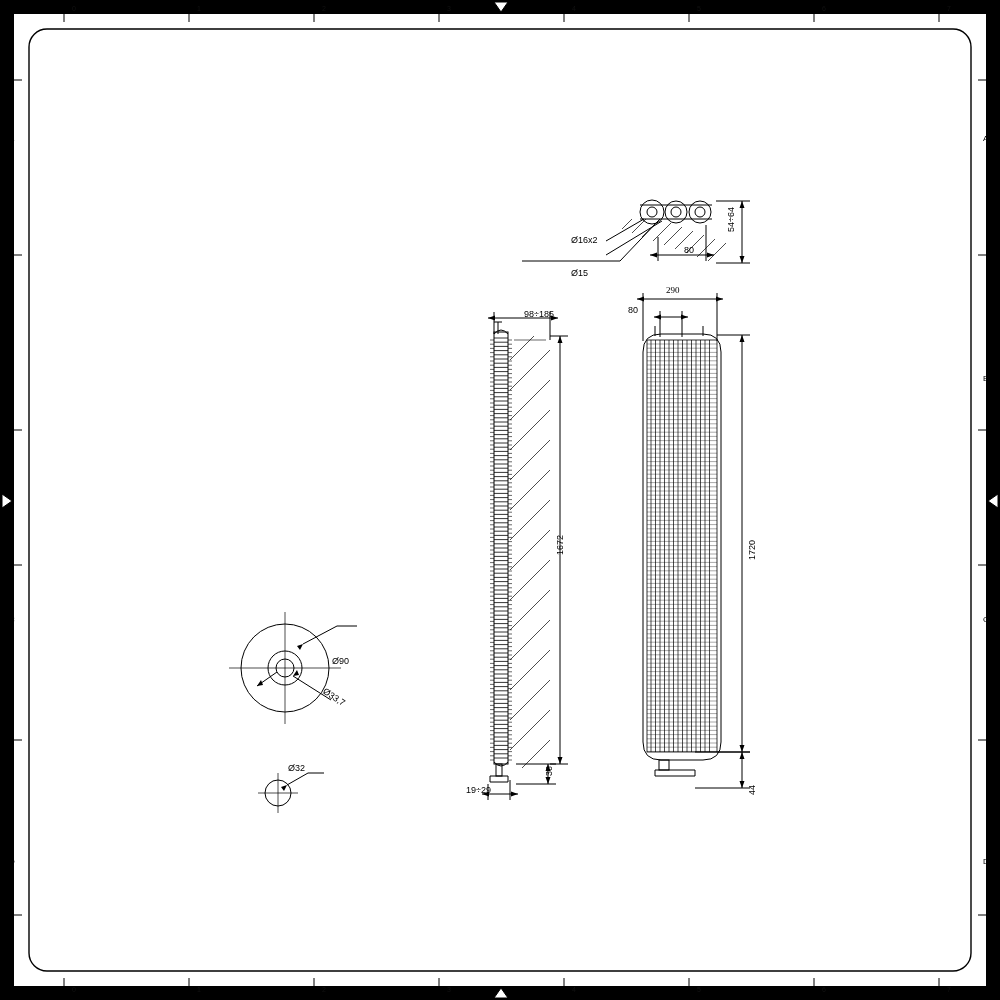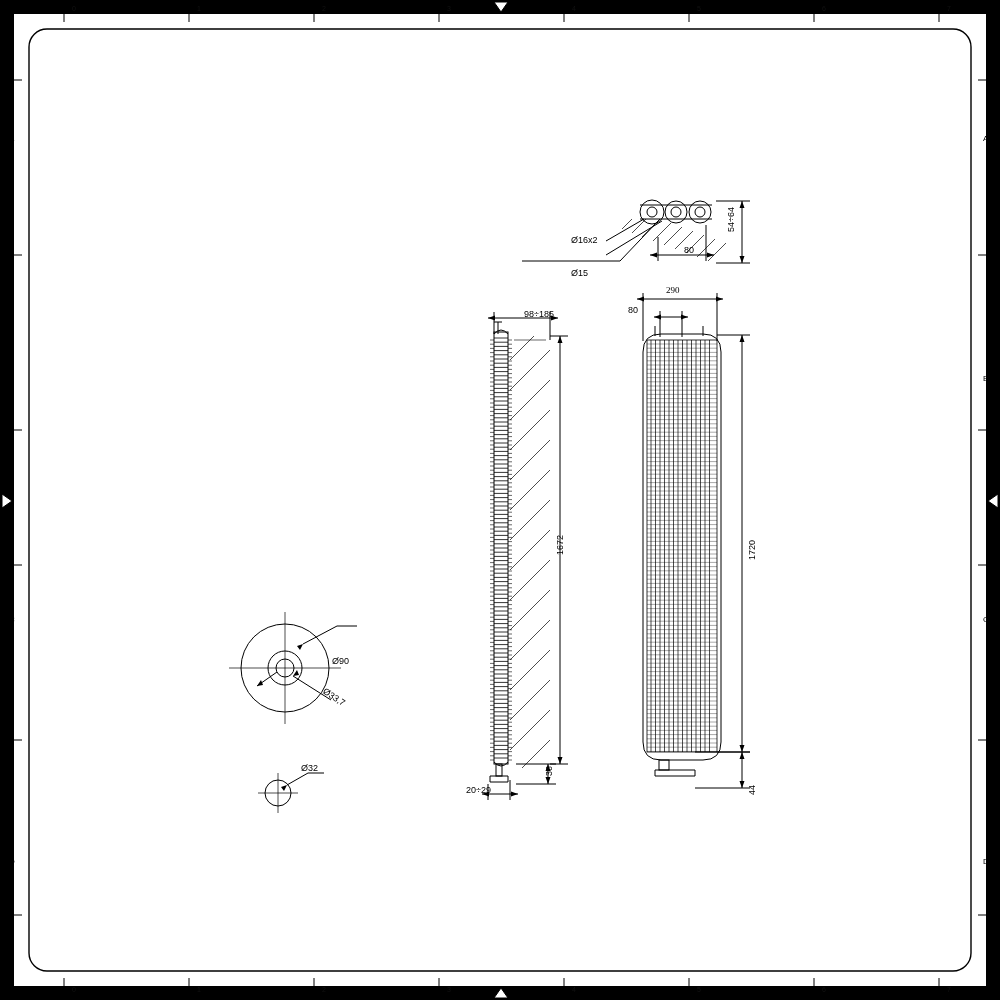--- a/index.html
+++ b/index.html
@@ -531,21 +531,21 @@
       <polygon points="90,464 87.5,457 92.5,457"></polygon>
       <polygon points="78,464 75.5,471 80.5,471"></polygon>
       <polygon points="78,484 75.5,477 80.5,477"></polygon>
       <polygon points="12,494 19,491.5 19,496.5"></polygon>
       <polygon points="48,494 41,491.5 41,496.5"></polygon>
     </g>
   </svg>
   <div class="abs txt" style="left:524px;top:310px;">98÷185</div>
   <div class="abs txt" style="left:556px;top:555px;transform:rotate(-90deg);transform-origin:left top;">1672</div>
   <div class="abs txt" style="left:545px;top:776px;transform:rotate(-90deg);transform-origin:left top;">36</div>
-  <div class="abs txt" style="left:466px;top:786px;">20÷29</div>
+  <div class="abs txt" style="left:466px;top:786px;">19÷29</div>
 
   <svg class="abs" style="left:625px;top:300px;" width="140" height="510">
     <g stroke="#000" fill="none" stroke-width="1">
 
       <path d="M18,52 q0,-18 18,-18 l42,0 q18,0 18,18 l0,390 q0,18 -18,18 l-42,0 q-18,0 -18,-18 z"></path>
       <rect x="22" y="40" width="70" height="412" stroke-width="0.8"></rect>
       <g id="front-columns" stroke-width="0.8">
           <line x1="26.0" y1="40" x2="26.0" y2="452" stroke="#000" stroke-width="0.7"></line>
           <line x1="30.5" y1="40" x2="30.5" y2="452" stroke="#000" stroke-width="0.7"></line>
           <line x1="35.0" y1="40" x2="35.0" y2="452" stroke="#000" stroke-width="0.7"></line>
@@ -733,15 +733,15 @@
       <circle cx="28" cy="38" r="13"></circle>
       <line x1="8" y1="38" x2="48" y2="38" stroke-width="0.7"></line>
       <line x1="28" y1="18" x2="28" y2="58" stroke-width="0.7"></line>
       <line x1="37" y1="30" x2="58" y2="18"></line>
       <line x1="58" y1="18" x2="74" y2="18"></line>
     </g>
     <g fill="#000">
       <polygon points="37,30 31,32 34,36"></polygon>
     </g>
   </svg>
-  <div class="abs txt" style="left:288px;top:764px;margin-left:13px;">Ø32</div>
+  <div class="abs txt" style="left:288px;top:764px;">Ø32</div>
 
 </div>
 
 </body></html>

